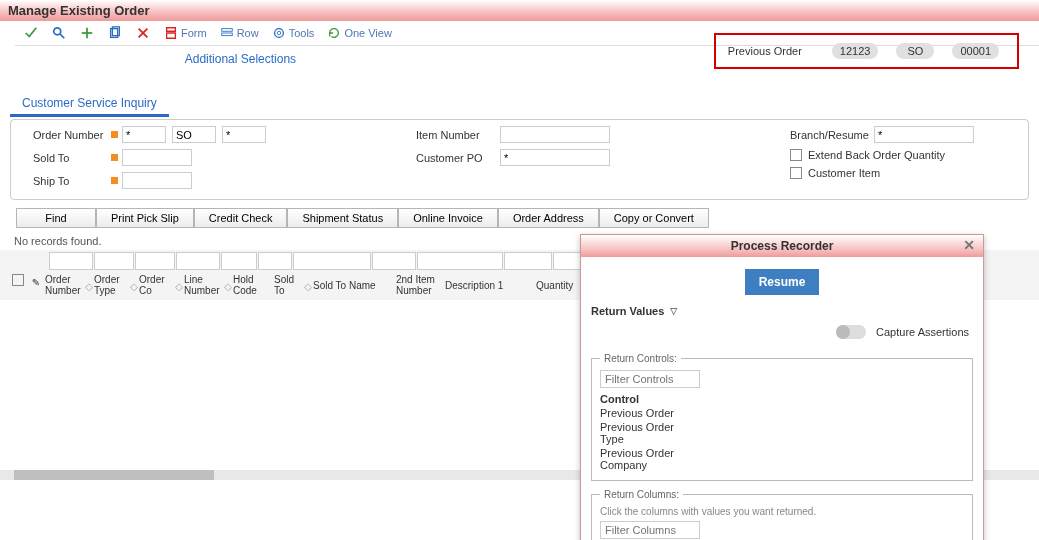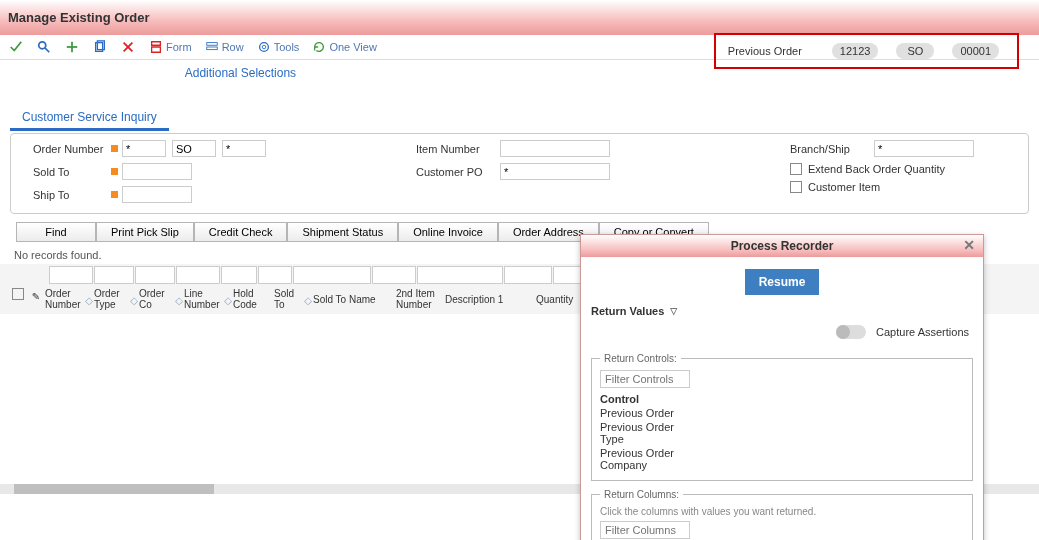--- a/index.html
+++ b/index.html
@@ -8,30 +8,31 @@
     font-size: 11px;
     color: #333;
     background: #fff;
     width: 1039px;
     height: 540px;
     overflow: hidden;
     position: relative;
   }
   .header-bar {
     background: linear-gradient(to bottom, #fff 0%, #f7bcbc 60%, #ed9b9b 100%);
-    padding: 10px 8px;
+    padding: 3px 8px;
     font-weight: bold;
     font-size: 13px;
   }
   .toolbar {
     display: flex;
     align-items: center;
     gap: 12px;
     padding: 4px 8px;
     border-bottom: 1px solid #ddd;
+    margin-left: 15px;
   }
   .toolbar-group{display:flex;align-items:center;gap:2px;color:#5077b3;cursor:pointer;}
   .tb-icon { width: 16px; height: 16px; display:flex; align-items:center; justify-content:center; }
   .prev-order-box {
     position: absolute;
     top: 33px;
     right: 20px;
     border: 2px solid #d40000;
     padding: 8px 18px 8px 12px;
     display: flex;
@@ -120,21 +121,21 @@
     display:block; margin:12px auto 10px auto;
     background:#3e7fc1;color:#fff;border:none;
     padding:6px 14px;font-weight:bold;font-size:12px;cursor:pointer;
   }
   .section-lbl{font-weight:bold;padding:0 10px 8px 10px;display:flex;gap:6px;align-items:center;}
   .assert-row{display:flex;justify-content:flex-end;align-items:center;gap:10px;padding:0 14px 10px 0;}
   .toggle{width:30px;height:14px;border-radius:8px;background:#ddd;position:relative;}
   .toggle::after{content:'';position:absolute;width:14px;height:14px;border-radius:50%;background:#bbb;left:0;top:0;}
   fieldset{border:1px solid #bbb;margin:4px 10px 8px 10px;padding:6px 8px 8px 8px;}
   legend{font-size:10px;color:#666;padding:0 4px;}
-  .filter-input{border:1px solid #ccc;padding:2px 4px;font-size:11px;width:90px;}
+  .filter-input{border:1px solid #ccc;padding:2px 4px;font-size:11px;width:100px;}
   .ctrl-list{margin-top:4px;}
   .ctrl-list div{padding:1px 0;}
   .hint{color:#888;font-size:10px;margin-bottom:4px;}
   .chev{font-size:9px;color:#777;}
   .checkbox{appearance:none;width:12px;height:12px;border:1px solid #888;}
 </style>
 </head>
 <body>
 
 <div class="header-bar">
@@ -247,21 +248,21 @@
       <label>Item Number</label>
       <input class="textin" style="width: 110px;" value="">
     </div>
     <div class="form-row wide">
       <label>Customer PO</label>
       <input class="textin" style="width: 110px;" value="*">
     </div>
   </div>
   <div class="form-col" style="margin-left:150px">
     <div class="form-row wide">
-      <label>Branch/Ship</label>
+      <label>Branch/Resume</label>
       <input class="textin" style="width: 100px;" value="*">
     </div>
     <div class="form-row">
         <input type="checkbox" class="checkbox" style="">
         <span>Extend Back Order Quantity</span>
       </div>
     <div class="form-row">
         <input type="checkbox" class="checkbox" style="">
         <span>Customer Item</span>
       </div>

